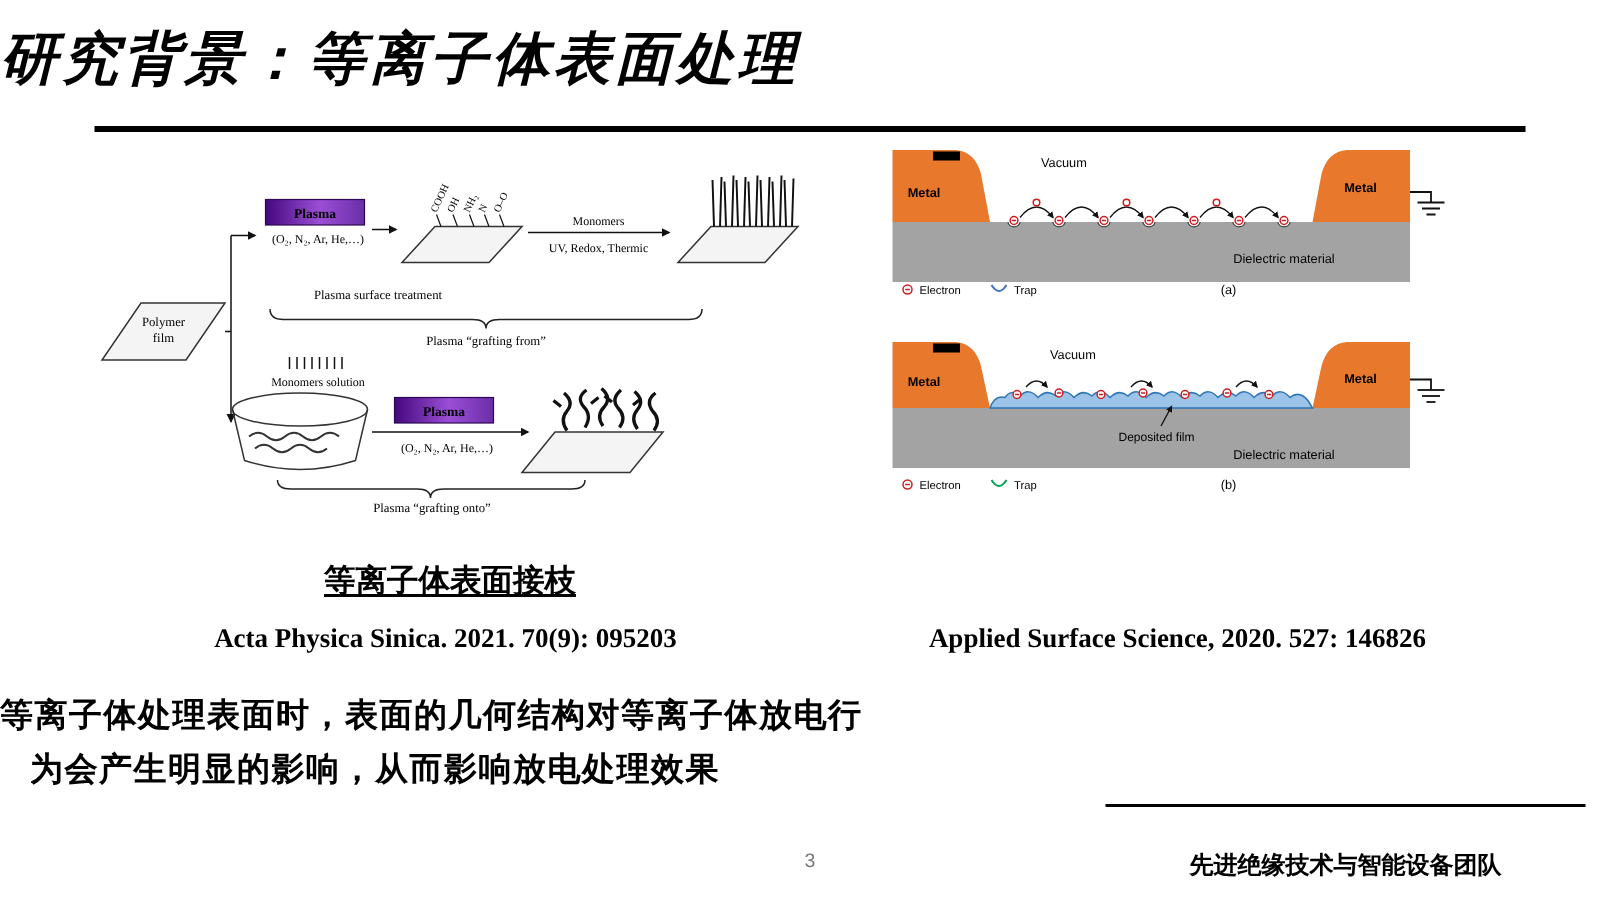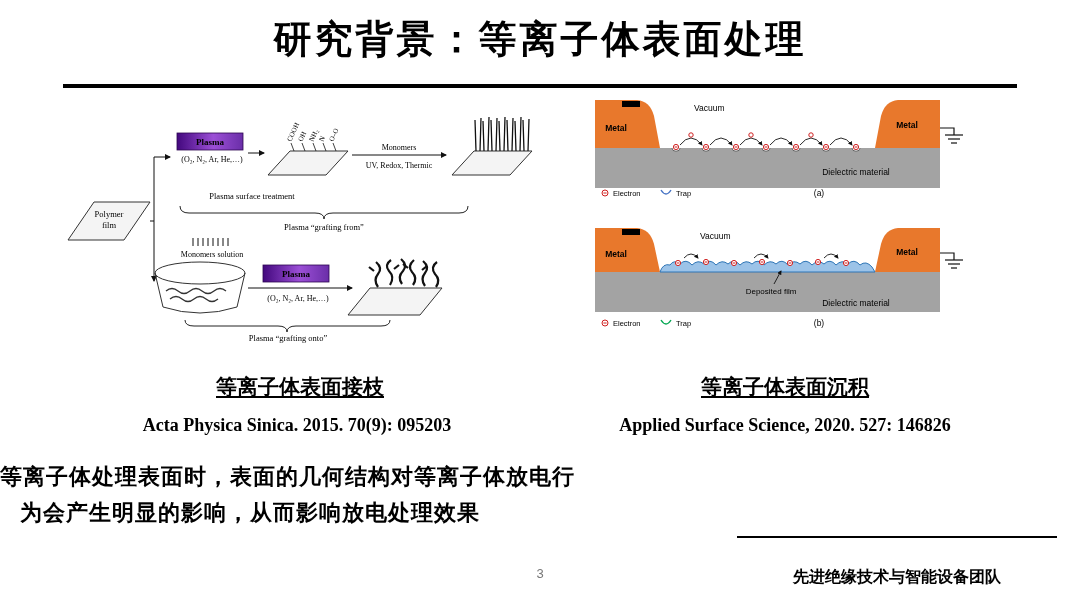--- a/index.html
+++ b/index.html
@@ -1,23 +1,23 @@
 <!DOCTYPE html>
 <html><head>
 <meta charset="utf-8">
 <style>
   html,body { margin:0; padding:0; background:#ffffff; }
   .slide {
     position:relative; width:1080px; height:608px; background:#ffffff;
     overflow:hidden; font-family:"Liberation Sans", sans-serif; color:#000;
   }
   .title {
-    position:absolute; top:14px; left:0; width:100%; text-align:center;
+    position:absolute; top:14px; left:0; width:100%; text-align:left;
     font-family:"Liberation Serif", serif; font-weight:bold;
-    font-size:38px; letter-spacing:3px;
+    font-size:38px; letter-spacing:3px;font-style:italic;
   }
   .title-rule { position:absolute; top:84px; left:63px; width:954px; height:4px; background:#000; }
   .fig { position:absolute; }
   .caption {
     position:absolute; text-align:center; font-family:"Liberation Serif", serif;
     font-weight:bold; font-size:21px;text-decoration:underline;
   }
   .refline {
     position:absolute; text-align:center; font-family:"Liberation Serif", serif;
     font-weight:bold; font-size:18px;
@@ -294,22 +294,21 @@
         <line x1="43.4" y1="228" x2="46.6" y2="228" stroke="#cf2020" stroke-width="1"></line>
         <text x="53" y="231" font-size="7.5">Electron</text>
         <path d="M101,225 q5,8 10,0" stroke="#00a650" stroke-width="1.4" fill="none"></path>
         <text x="116" y="231" font-size="7.5">Trap</text>
         <text x="259" y="231" text-anchor="middle" font-size="8.5">(b)</text>
       </g>
     </g>
   </svg>
 
   <div class="caption" style="left:100px; width:400px; top:373px;">等离子体表面接枝</div>
-  <div class="refline" style="left:77px; width:440px; top:415px;">Acta Physica Sinica. 2015. 70(9): 095203</div>
-  <div class="caption" style="left:585px; width:400px; top:373px;">等离子体表面沉积</div>
+  <div class="refline" style="left:77px; width:440px; top:415px;">Acta Physica Sinica. 2021. 70(9): 095203</div>
   <div class="refline" style="left:560px; width:450px; top:415px;">Applied Surface Science, 2020. 527: 146826</div>
 
   <div class="statement" style="top:462px;">等离子体处理表面时，表面的几何结构对等离子体放电行</div>
   <div class="statement" style="top:498px;padding-left:20px;">为会产生明显的影响，从而影响放电处理效果</div>
 
   <div class="pagenum">3</div>
   <div class="footer-rule"></div>
   <div class="footer-text" style="top:567px;">先进绝缘技术与智能设备团队</div>
 
 </div>

